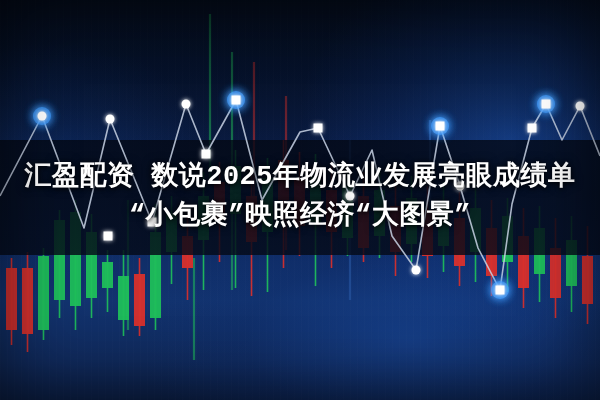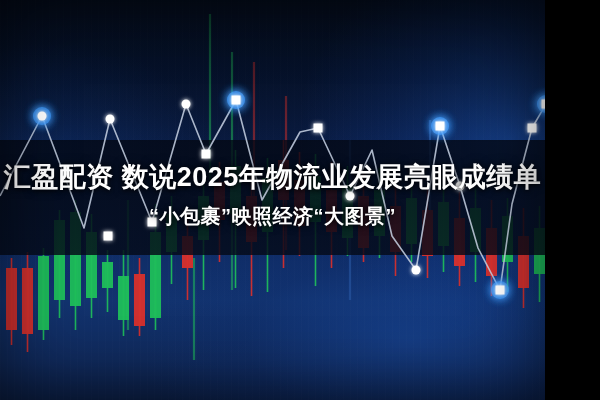--- a/index.html
+++ b/index.html
@@ -2,25 +2,25 @@
 <html><head>
 <meta charset="utf-8">
 <style>
   html, body {
     margin: 0;
     padding: 0;
     background: #000;
   }
   #stage {
     position: relative;
-    width: 545px;
+    width: 600px;
     height: 400px;
     overflow: hidden;
     background: #0f172a;
-    font-family: Liberation Sans, sans-serif;
+    font-family: Liberation Mono, monospace;
   }
 
   
   .bg-base {
     position: absolute;
     inset: 0;
     background: linear-gradient(180deg,
       #061123 0%,
       #071634 18%,
       #0a1c44 38%,
@@ -106,21 +106,21 @@
     pointer-events: none;
   }
   .headline .line1 {
     display: block;
     font-size: 27px;
     line-height: 38px;
     white-space: nowrap;
   }
   .headline .line2 {
     display: block;
-    font-size: 20px;
+    font-size: 27px;
     line-height: 40px;
     white-space: nowrap;
   }
   .vignette {
     position: absolute; inset: 0;
     box-shadow: inset 0 0 70px rgba(0,0,0,0.55);
     pointer-events: none;
   }
 </style>
 </head>

